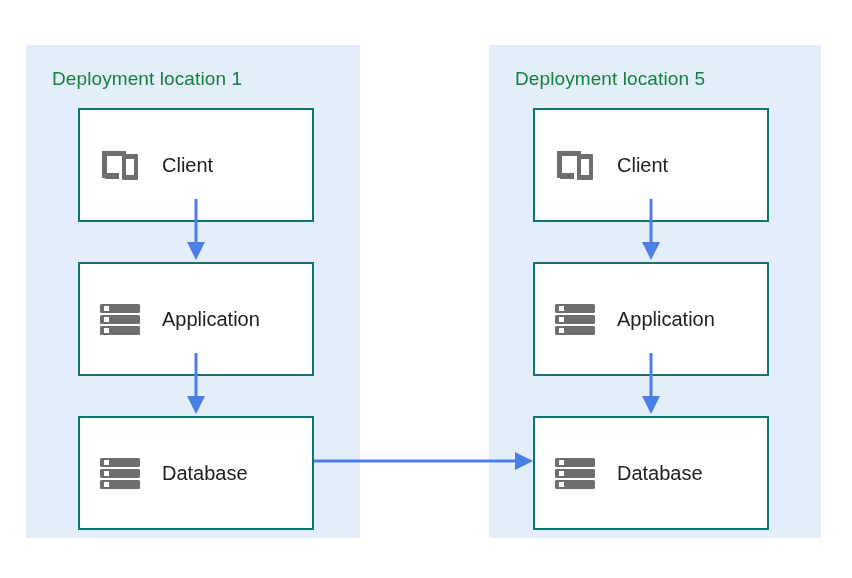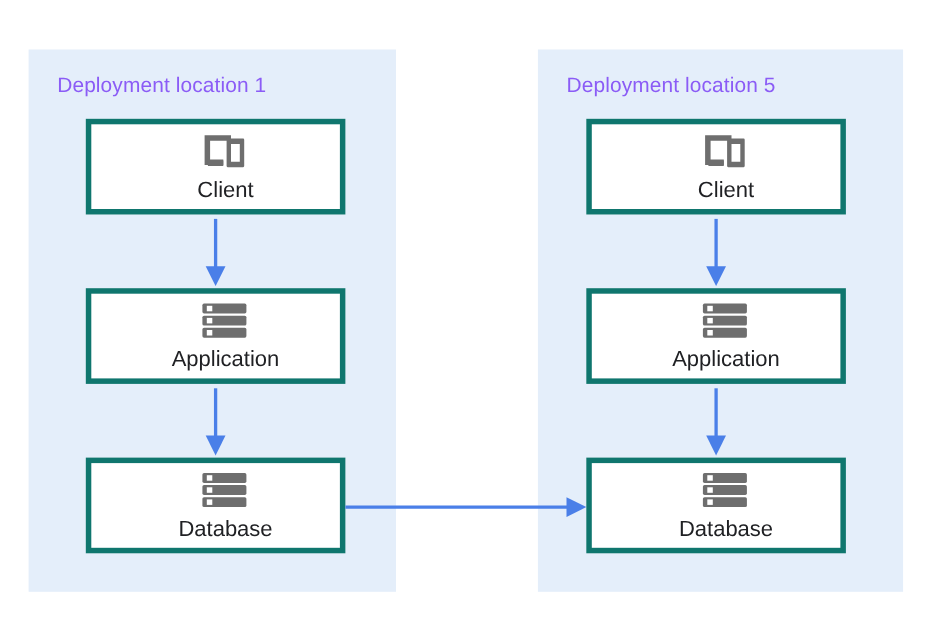--- a/index.html
+++ b/index.html
@@ -32,36 +32,36 @@
   }
   #zone-1 { left: 26px;  top: 45px; width: 334px; height: 493px; }
   #zone-2 { left: 489px; top: 45px; width: 332px; height: 493px; }
 
   .zone-label {
     position: absolute;
     left: 26px;
     top: 22px;
     font-size: 19px;
     line-height: 24px;
-    color: #8b5cf6;
+    color: #15803d;
     white-space: nowrap;
     letter-spacing: 0.1px;
   }
 
   
   .node {
     position: absolute;
     box-sizing: border-box;
     background: #ffffff;
-    border: 5px solid #0f766e;
+    border: 2px solid #0f766e;
     display: flex;
-    flex-direction: column;
+    flex-direction: row;
     align-items: center;
     width: 236px;
-    height: 87px;
+    height: 114px;
   }
   #node-1-client   { left: 78px;  top: 108px; }
   #node-1-app      { left: 78px;  top: 262px; }
   #node-1-db       { left: 78px;  top: 416px; }
   #node-2-client   { left: 533px; top: 108px; }
   #node-2-app      { left: 533px; top: 262px; }
   #node-2-db       { left: 533px; top: 416px; }
 
   .node-icon {
     width: 48px;

